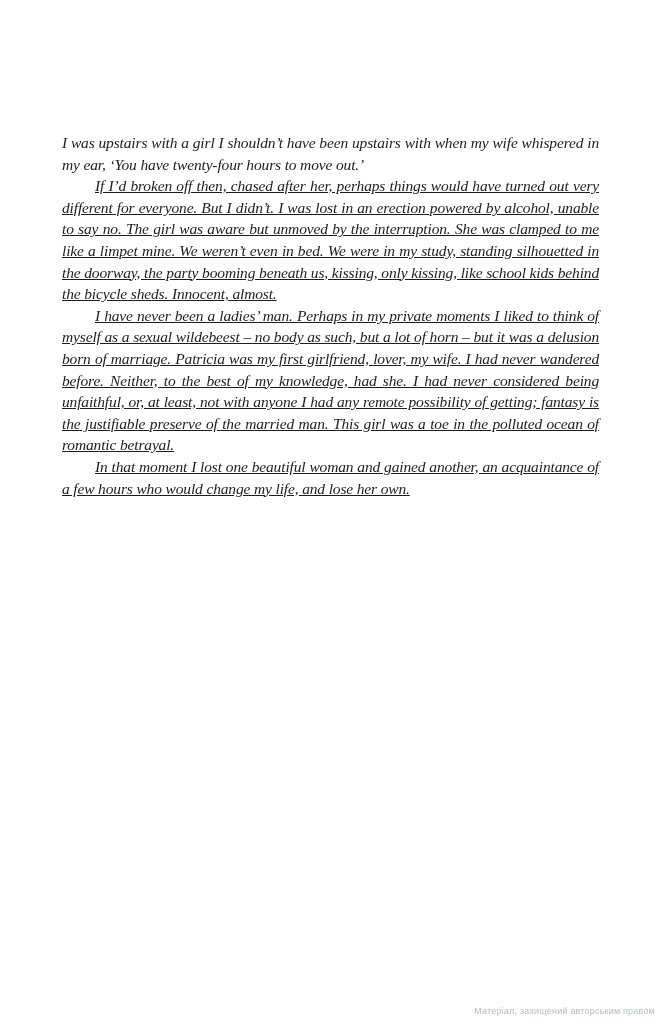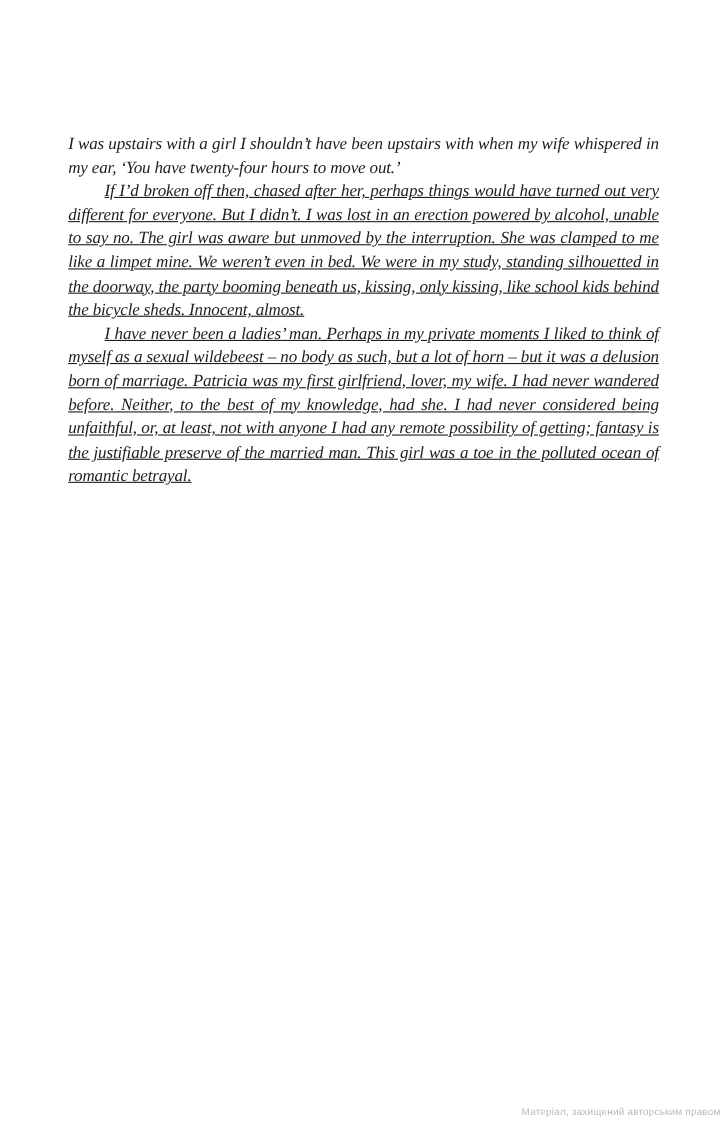--- a/index.html
+++ b/index.html
@@ -15,21 +15,21 @@
     font-family: "Liberation Serif", "DejaVu Serif", serif;
   }
   .page {
     position: absolute;
     inset: 0;
     background: #ffffff;
   }
   .text-block {
     position: absolute;
     left: 62px;
-    top: 120px;
+    top: 132px;
     width: 537px;
   }
   .text-block p {
     margin: 0;
     padding: 0;
     font-style: italic;
     font-size: 15.5px;
     line-height: 21.6px;
     letter-spacing: -0.15px;
     text-align: justify;
@@ -51,16 +51,17 @@
   }
 </style>
 </head>
 <body>
 
 <div class="page">
   <div class="text-block">
     <p>I was upstairs with a girl I shouldn’t have been upstairs with when my wife whispered in my ear, ‘You have twenty-four hours to move out.’</p>
     <p class="indented">If I’d broken off then, chased after her, perhaps things would have turned out very different for everyone. But I didn’t. I was lost in an erection powered by alcohol, unable to say no. The girl was aware but unmoved by the interruption. She was clamped to me like a limpet mine. We weren’t even in bed. We were in my study, standing silhouetted in the doorway, the party booming beneath us, kissing, only kissing, like school kids behind the bicycle sheds. Innocent, almost.</p>
     <p class="indented">I have never been a ladies’ man. Perhaps in my private moments I liked to think of myself as a sexual wildebeest – no body as such, but a lot of horn – but it was a delusion born of marriage. Patricia was my first girlfriend, lover, my wife. I had never wandered before. Neither, to the best of my knowledge, had she. I had never considered being unfaithful, or, at least, not with anyone I had any remote possibility of getting; fantasy is the justifiable preserve of the married man. This girl was a toe in the polluted ocean of romantic betrayal.</p>
+    <p class="indented">In that moment I lost one beautiful woman and gained another, an acquaintance of a few hours who would change my life, and lose her own.</p>
   </div>
 
   <div class="copyright-watermark">Матеріал, захищений авторським правом</div>
 </div>
 
 </body></html>

